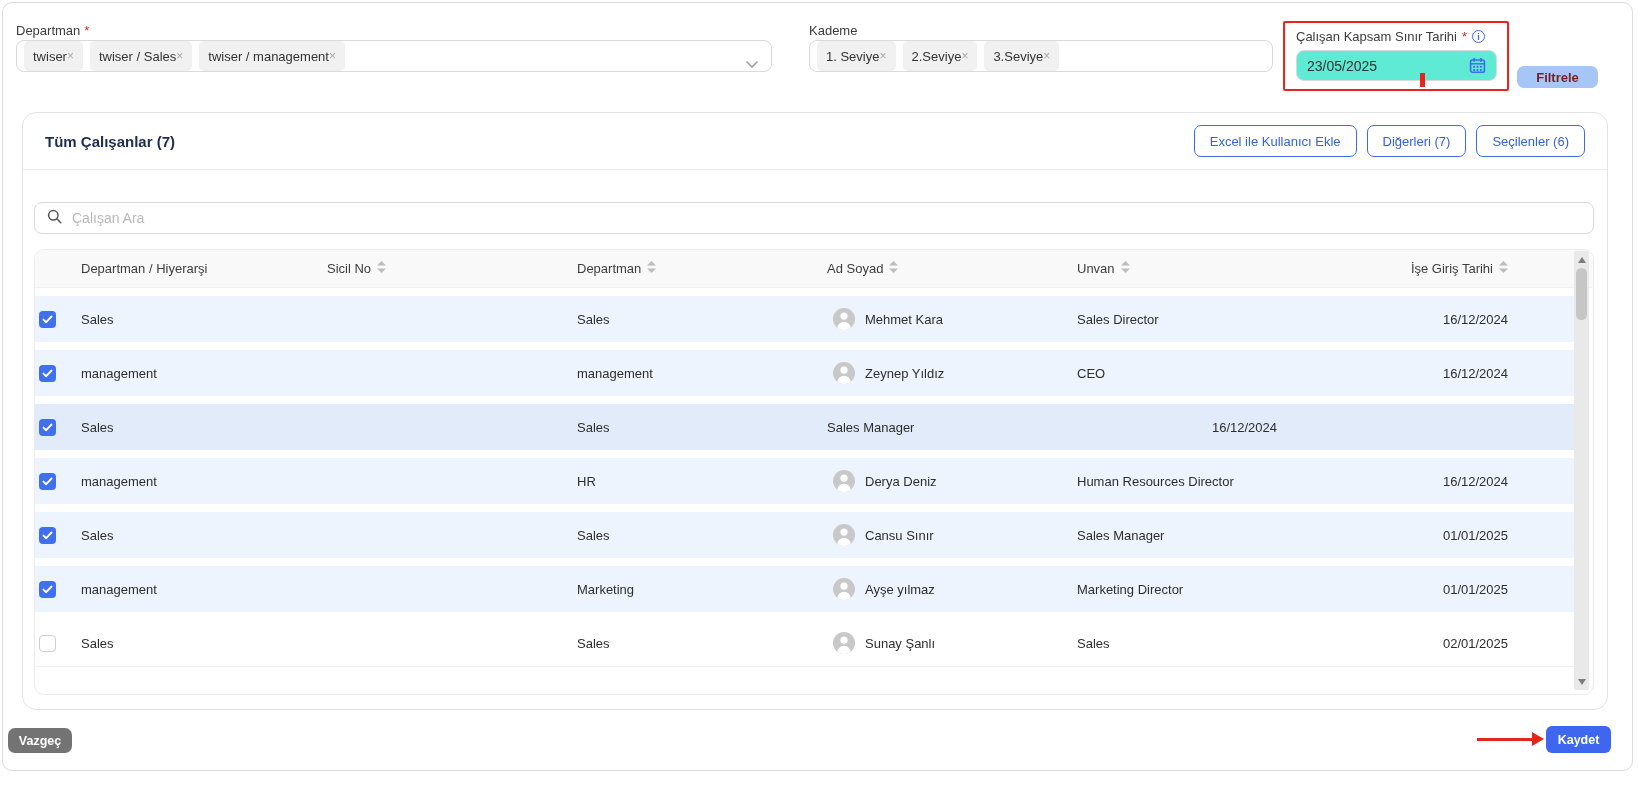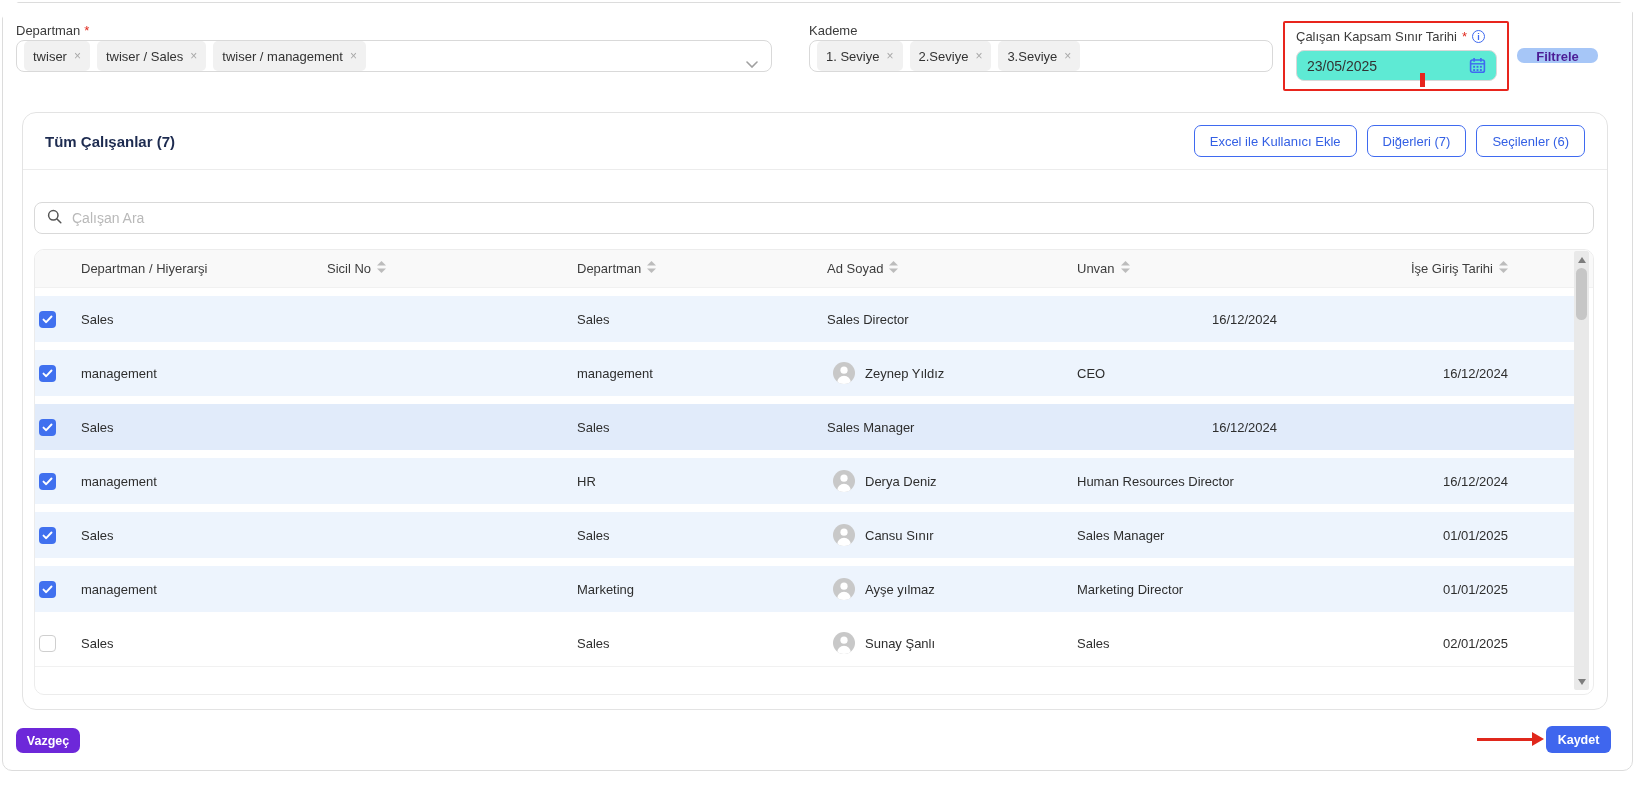--- a/index.html
+++ b/index.html
@@ -1,49 +1,49 @@
 <!DOCTYPE html>
 <html><head>
 <meta charset="utf-8">
 <style>
   html,body{margin:0;padding:0;background:#fff;}
   .page{position:relative;width:1638px;height:786px;background:#fff;overflow:hidden;
-        font-family:"Liberation Sans",sans-serif;color:#2e2e2e;border-radius:29px;}
+        font-family:"Liberation Sans",sans-serif;color:#2e2e2e;}
   .page-frame{position:absolute;left:2px;top:2px;width:1629px;height:767px;
         border:1px solid #dcdcdc;border-radius:10px;pointer-events:none;}
 
   
   .field{position:absolute;}
   .field-label{font-size:13px;color:#3b3b3b;height:20px;display:flex;align-items:center;gap:4px;}
   .req{color:#e0281c;font-size:13px;}
   .select-box{height:32px;border:1px solid #d9d9d9;border-radius:8px;background:#fff;
         display:flex;align-items:center;gap:7px;padding:0 34px 0 7px;position:relative;box-sizing:border-box;}
   .tag{background:#f1f1f1;border-radius:5px;height:24px;padding:3px 9px;display:flex;
-        align-items:center;gap:7px;font-size:13px;color:#333;white-space:nowrap;}
+        align-items:center;font-size:13px;color:#333;white-space:nowrap;}
   .tag .x{color:#a8a8a8;font-size:12px;cursor:pointer;}
   .chevron{position:absolute;right:13px;top:13px;}
 
   .fg-departman{left:16px;top:20px;width:756px;}
   .fg-kademe{left:809px;top:20px;width:464px;}
 
   .red-box{position:absolute;left:1283px;top:21px;width:222px;height:66px;
         border:2px solid #e8251d;border-radius:2px;text-decoration:underline;}
   .date-label{position:absolute;left:11px;top:6px;font-size:13px;color:#3b3b3b;
         display:flex;align-items:center;gap:5px;white-space:nowrap;}
   .info-icon{width:13px;height:13px;border:1.3px solid #3f6af0;border-radius:50%;
         color:#3f6af0;font-size:9px;font-weight:bold;display:flex;align-items:center;
         justify-content:center;box-sizing:border-box;}
   .date-input{position:absolute;left:11px;top:27px;width:201px;height:31px;border:1px solid #d9d9d9;
         border-radius:8px;display:flex;align-items:center;padding:0 10px;box-sizing:border-box;
         font-size:14px;color:#333;background:#5eead4;}
   .date-input .cal{margin-left:auto;display:flex;}
   .red-tick{position:absolute;left:135px;top:50px;width:5px;height:14px;background:#e8251d;}
 
-  .filtrele-btn{position:absolute;left:1517px;top:48px;width:81px;height:15px;background:#a6c6f7;
-        color:#4c1d95;border:none;border-radius:7px;font-size:13px;font-weight:bold;cursor:pointer;
+  .filtrele-btn{position:absolute;left:1517px;top:66px;width:81px;height:22px;background:#a6c6f7;
+        color:#7f1d1d;border:none;border-radius:7px;font-size:13px;font-weight:bold;cursor:pointer;
         font-family:"Liberation Sans",sans-serif;}
 
   
   .card{position:absolute;left:22px;top:112px;width:1586px;height:598px;background:#fff;
         border:1px solid #e3e3e3;border-radius:14px;box-sizing:border-box;}
   .card-header{position:absolute;left:0;right:0;top:0;height:57px;display:flex;align-items:center;
         padding:0 22px;border-bottom:1px solid #ececec;box-sizing:border-box;}
   .card-title{font-size:15px;font-weight:bold;color:#1d2b50;}
   .actions{margin-left:auto;display:flex;gap:10px;}
   .outline-btn{height:30px;padding:15px 15px;border:1px solid #3f6af0;color:#3460e4;background:#fff;
@@ -84,21 +84,21 @@
   .sb-up,.sb-down{position:absolute;left:0;width:15px;height:15px;display:flex;align-items:center;
         justify-content:center;cursor:pointer;}
   .sb-up{top:1px;} .sb-down{bottom:1px;}
   .tri-up{width:0;height:0;border-left:4px solid transparent;border-right:4px solid transparent;
         border-bottom:6px solid #7d7d7d;}
   .tri-down{width:0;height:0;border-left:4px solid transparent;border-right:4px solid transparent;
         border-top:6px solid #7d7d7d;}
   .sb-thumb{position:absolute;left:2px;top:17px;width:11px;height:52px;background:#c6c6c6;border-radius:6px;}
 
   
-  .vazgec-btn{position:absolute;left:16px;top:728px;width:64px;height:25px;background:#6d28d9;color:#fff;
+  .vazgec-btn{position:absolute;left:8px;top:728px;width:64px;height:25px;background:#737373;color:#fff;
         border:none;border-radius:7px;font-size:12.5px;font-weight:bold;cursor:pointer;
         font-family:"Liberation Sans",sans-serif;}
   .kaydet-btn{position:absolute;left:1546px;top:726px;width:65px;height:27px;background:#3f66ee;color:#fff;
         border:none;border-radius:6px;font-size:12.5px;font-weight:bold;cursor:pointer;
         font-family:"Liberation Sans",sans-serif;}
   .anno-arrow{position:absolute;left:1477px;top:738px;width:56px;height:3px;background:#e0281c;}
   .anno-arrow-head{position:absolute;left:1532px;top:732px;width:0;height:0;
         border-top:7px solid transparent;border-bottom:7px solid transparent;border-left:12px solid #e0281c;}
 </style>
 </head>
@@ -248,20 +248,29 @@
             <div class="cb-cell">
               <div class="checkbox checked">
                 <svg width="11" height="9" viewBox="0 0 11 9">
                   <polyline points="1.5,4.6 4.2,7.2 9.5,1.5" fill="none" stroke="#fff" stroke-width="1.9" stroke-linecap="round" stroke-linejoin="round"></polyline>
                 </svg>
               </div>
             </div>
             <div class="cell">Sales</div>
             <div class="cell"></div>
             <div class="cell">Sales</div>
+            <div class="name-cell">
+              <span class="avatar">
+                <svg width="22" height="22" viewBox="0 0 22 22">
+                  <circle cx="11" cy="8.2" r="3.6" fill="#fff"></circle>
+                  <circle cx="11" cy="20.5" r="6.8" fill="#fff"></circle>
+                </svg>
+              </span>
+              <span>Mehmet Kara</span>
+            </div>
             <div class="cell">Sales Director</div>
             <div class="cell right">16/12/2024</div>
           </div>
           <div class="row selected">
             <div class="cb-cell">
               <div class="checkbox checked">
                 <svg width="11" height="9" viewBox="0 0 11 9">
                   <polyline points="1.5,4.6 4.2,7.2 9.5,1.5" fill="none" stroke="#fff" stroke-width="1.9" stroke-linecap="round" stroke-linejoin="round"></polyline>
                 </svg>
               </div>

